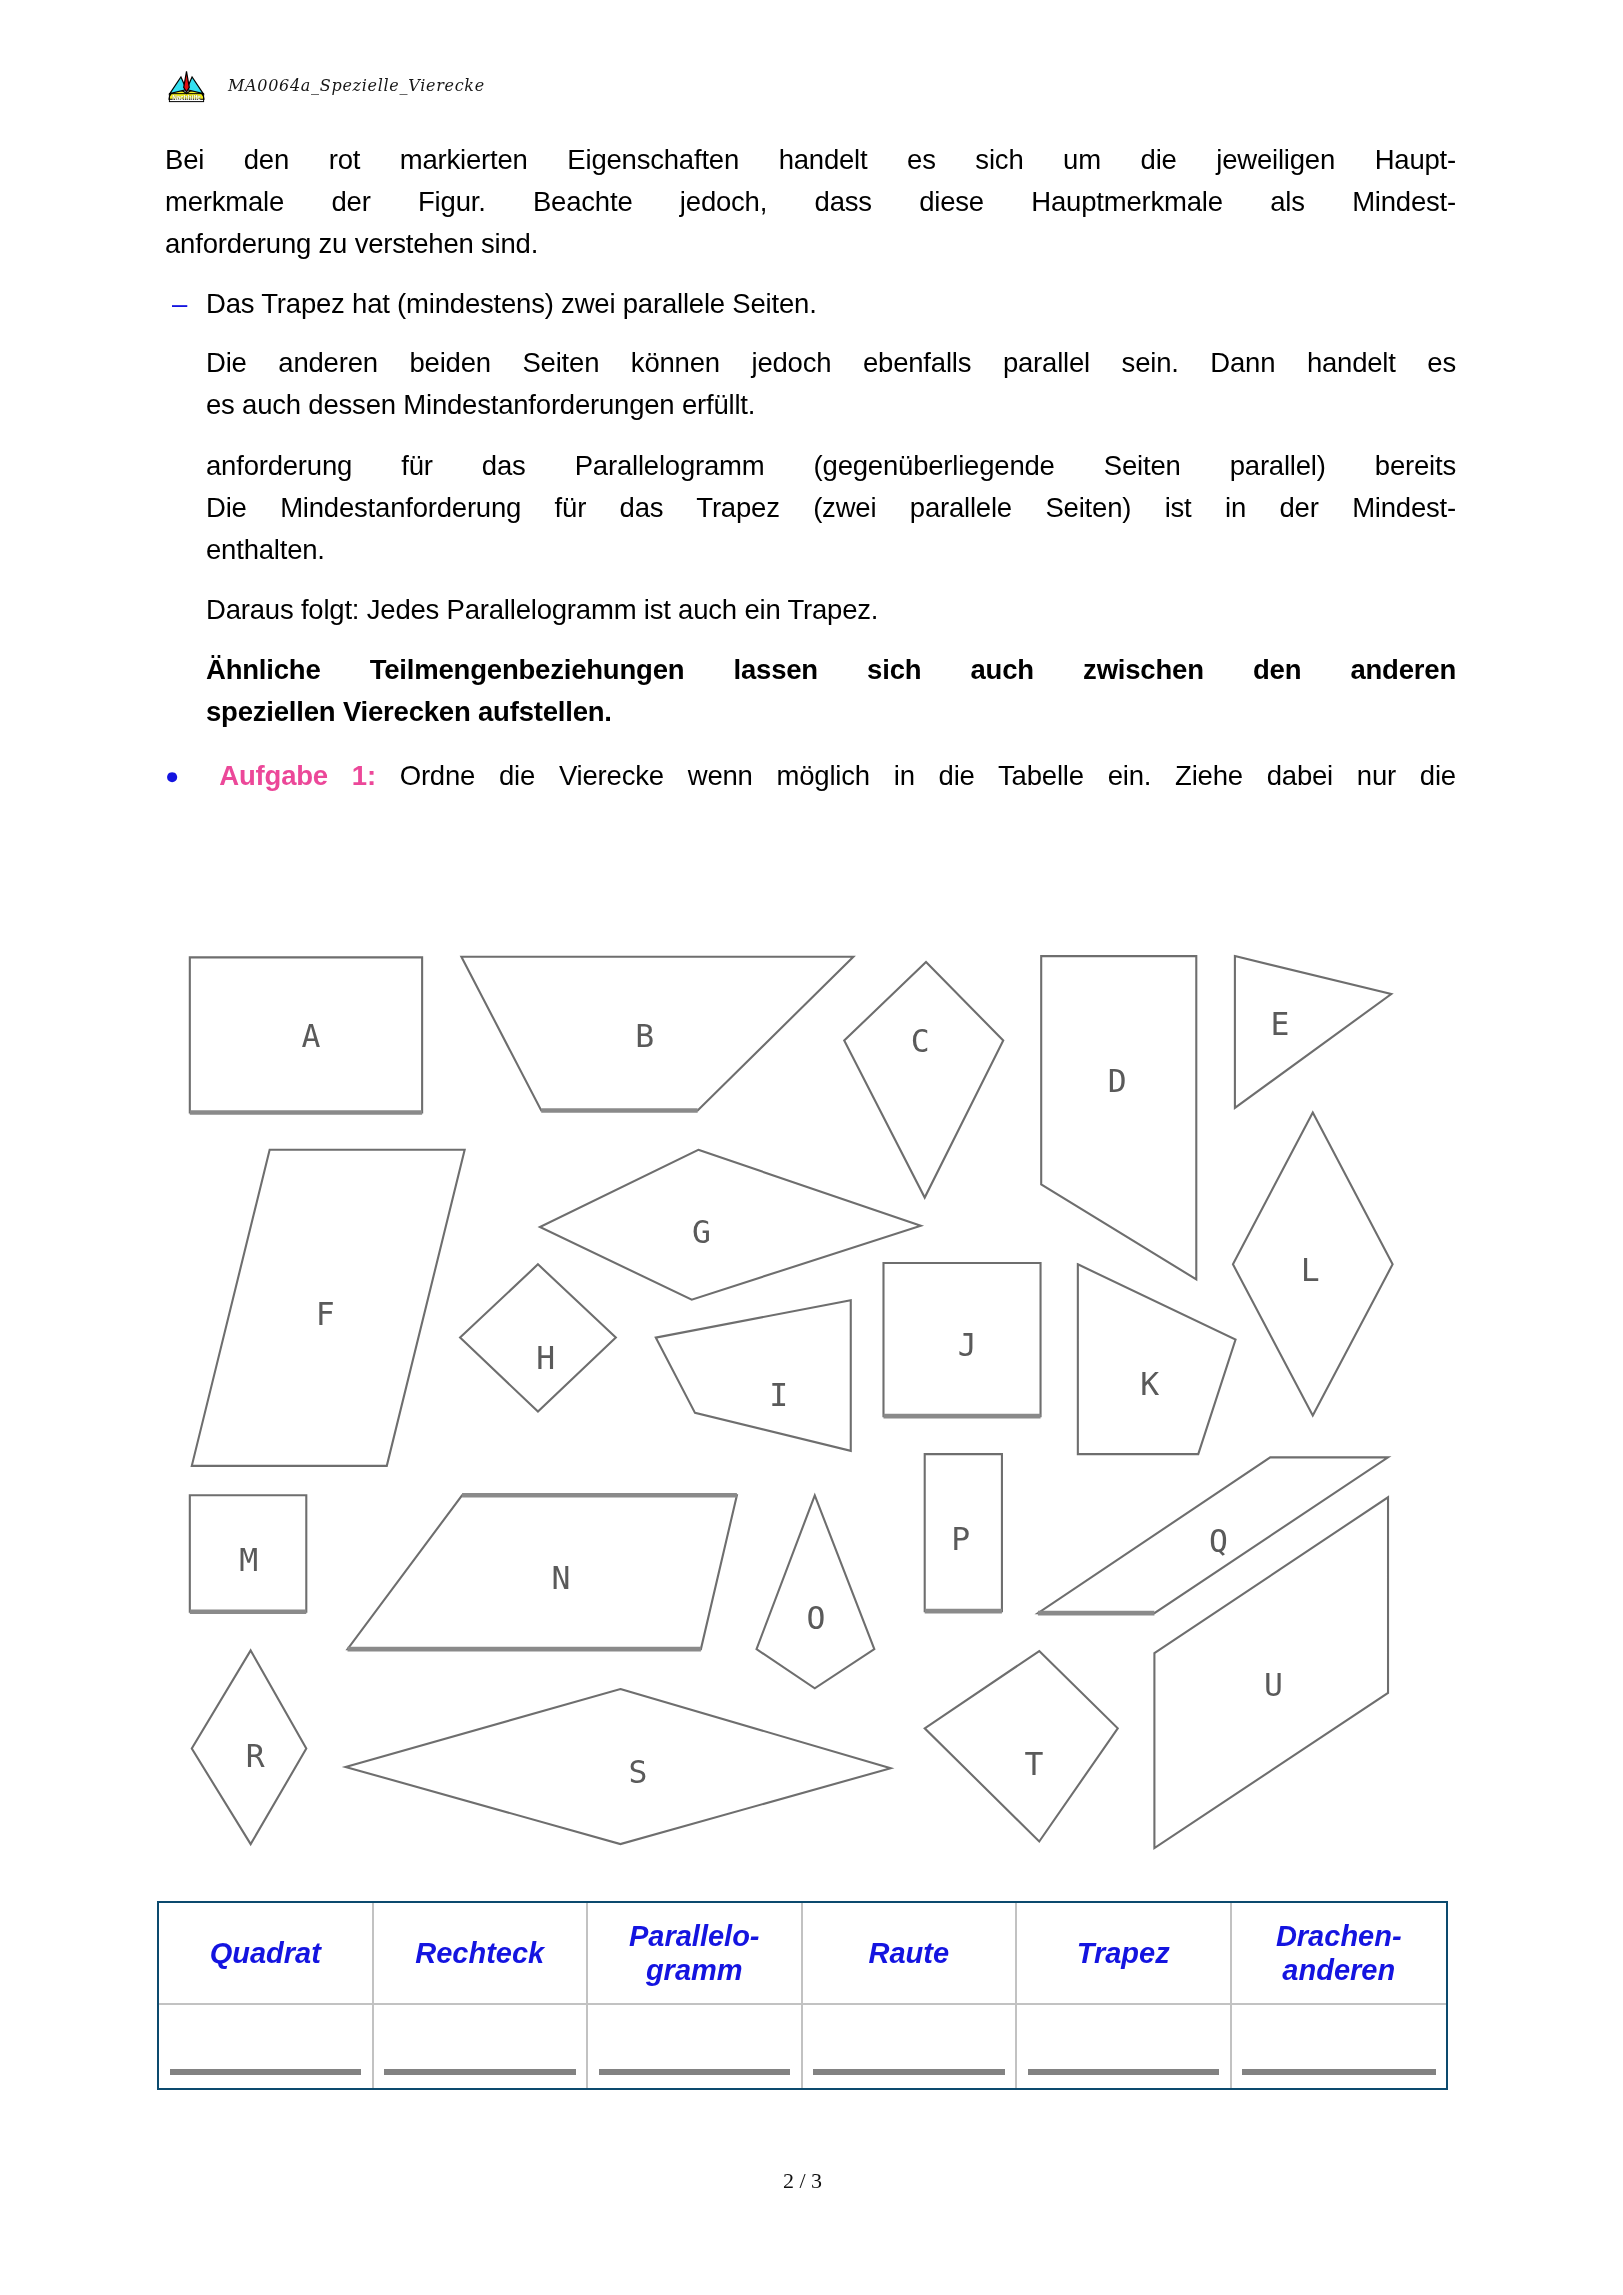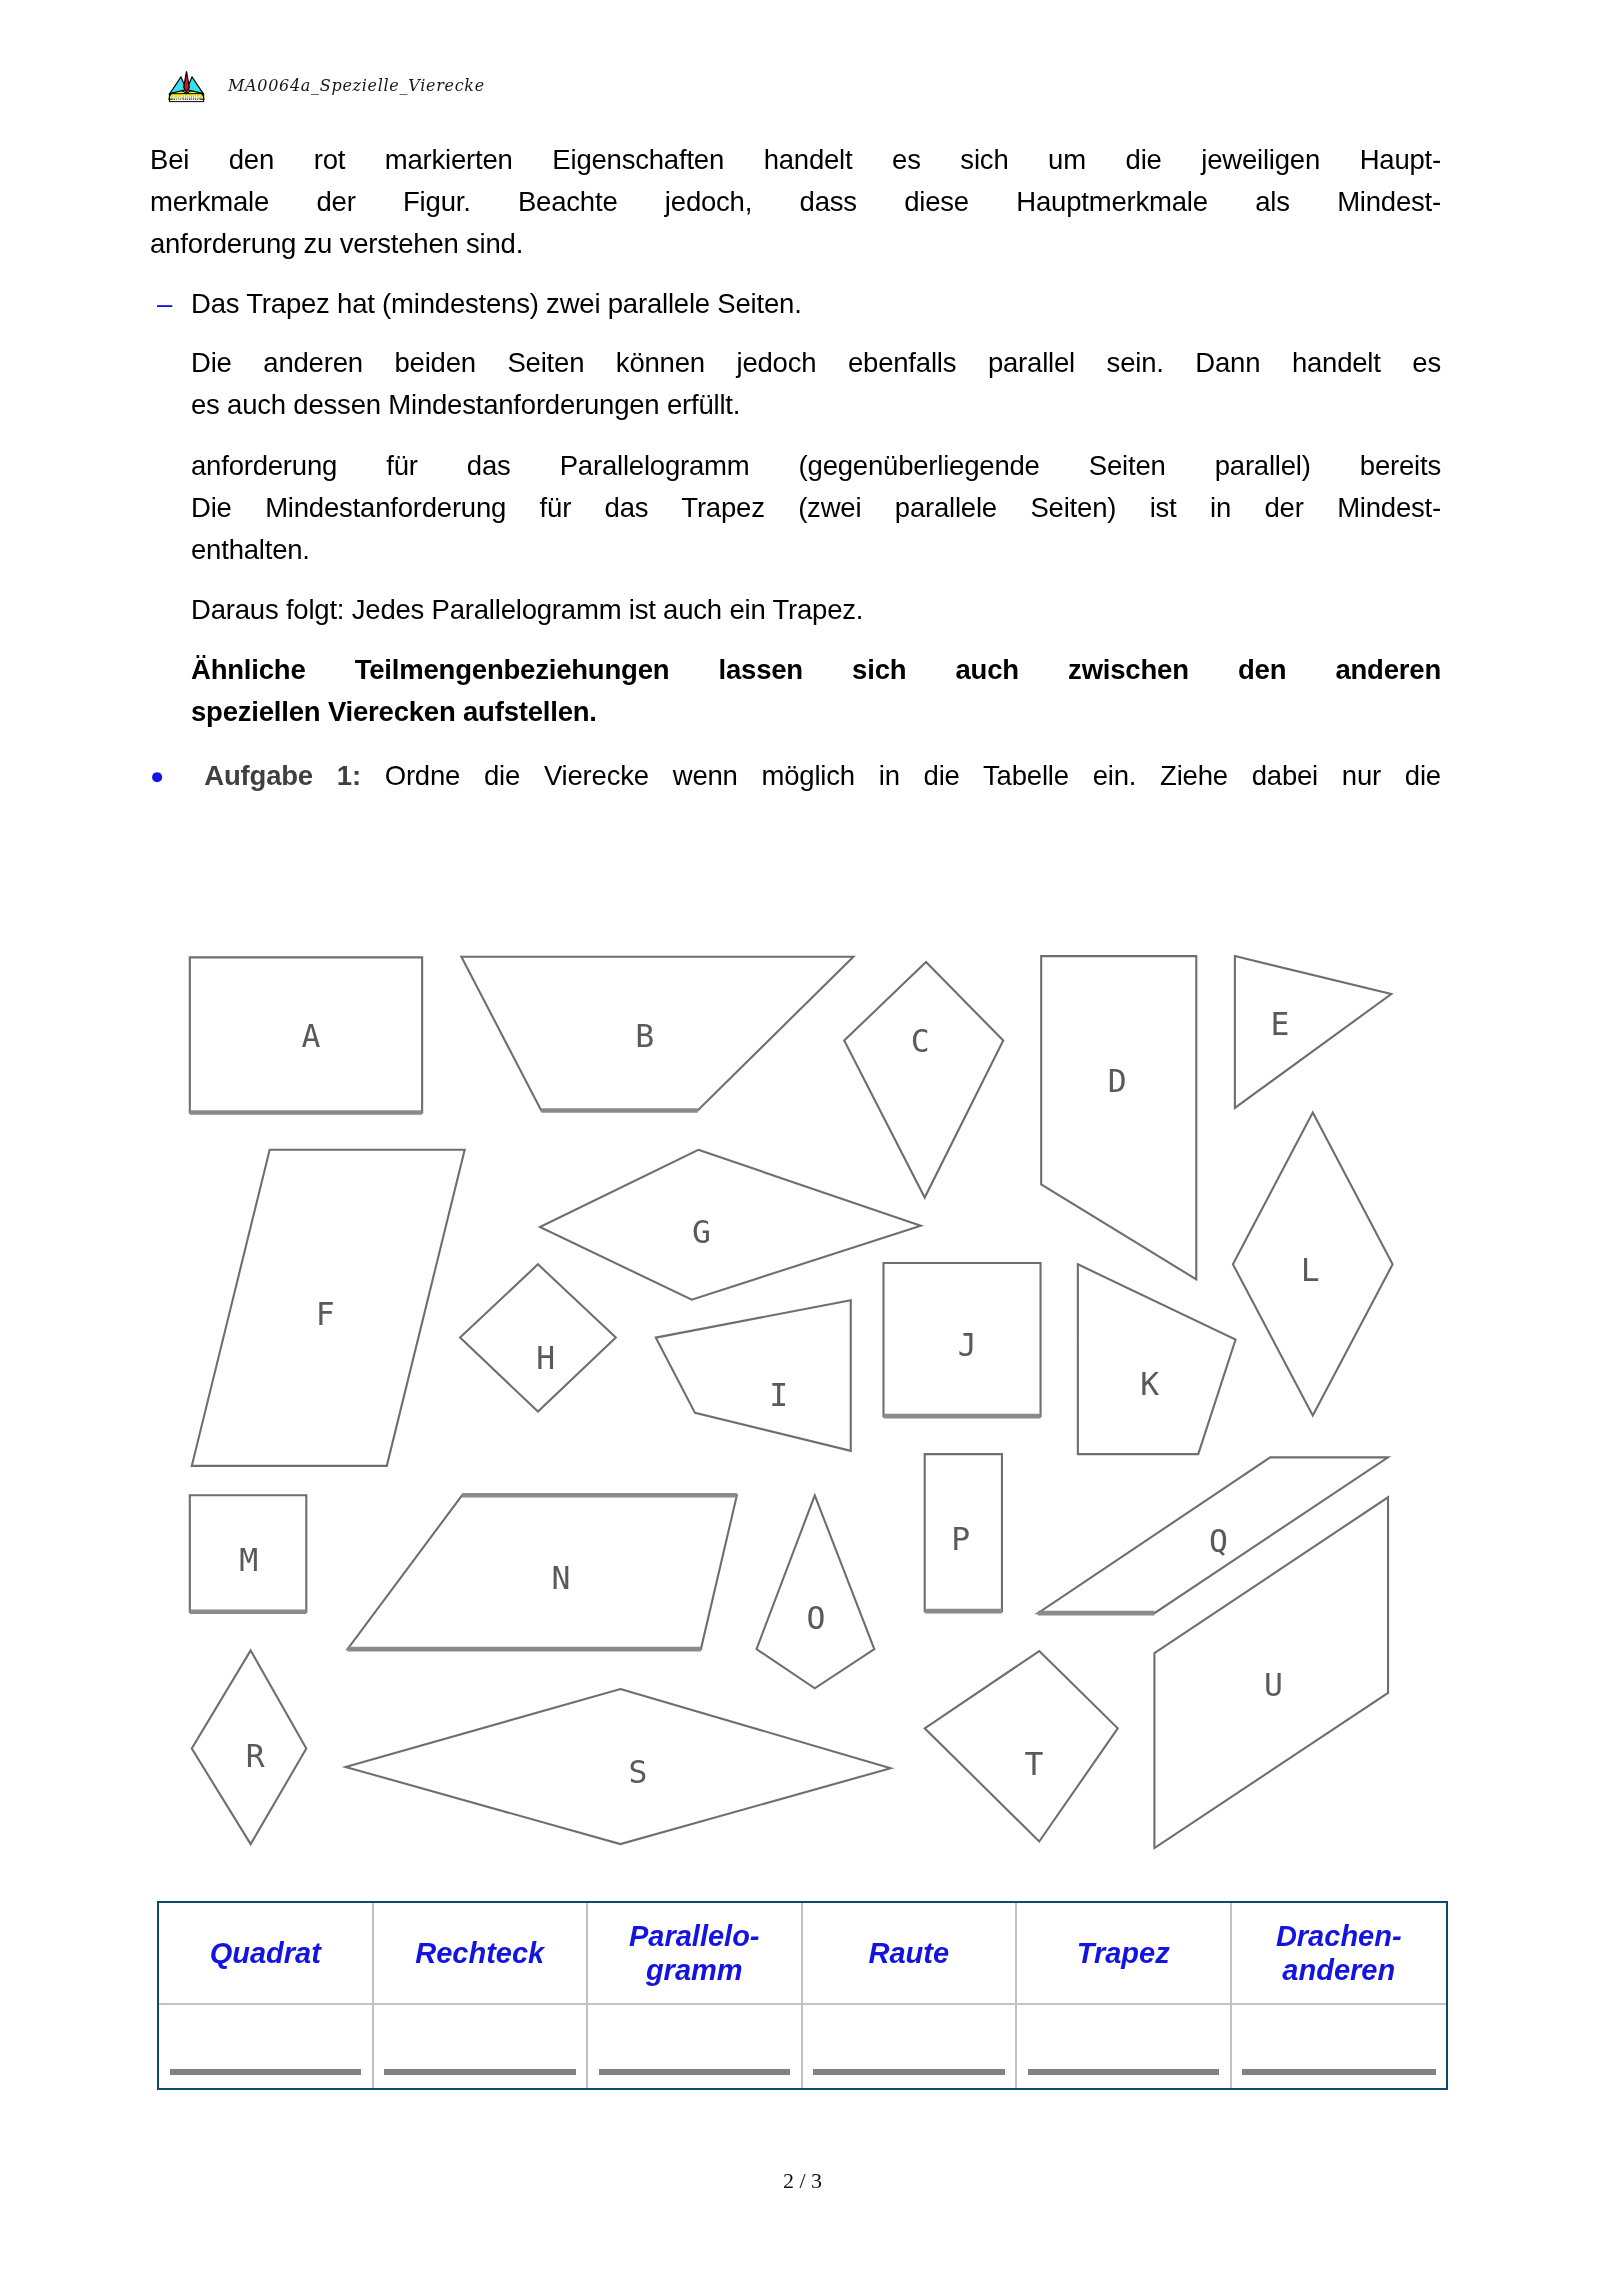--- a/index.html
+++ b/index.html
@@ -3,30 +3,30 @@
 <meta charset="utf-8">
 <style>
   html,body{margin:0;padding:0;background:#e8e8e8;}
   #page{position:relative;width:1623px;height:2295px;background:#ffffff;overflow:hidden;
         font-family:"Liberation Sans",sans-serif;color:#000;}
   
   #logo{position:absolute;left:166px;top:69px;}
   #doc-title{position:absolute;left:228px;top:76px;font-family:"DejaVu Serif",serif;
              font-style:italic;font-size:16px;letter-spacing:0.7px;color:#151515;}
   
-  #textcol{position:absolute;left:150px;top:139px;width:1291px;font-size:27.5px;
+  #textcol{position:absolute;left:165px;top:139px;width:1291px;font-size:27.5px;
            line-height:42px;letter-spacing:-0.2px;}
   .para{margin:0 0 18.3px 0;}
   .tline{text-align:justify;text-align-last:justify;white-space:normal;}
   .tline.last{text-align-last:left;}
   .indent{margin-left:41px;}
   .dash-item{position:relative;margin-bottom:17px;}
   .dash-marker{position:absolute;left:-34px;top:0;color:#1414e0;}
   .task-marker{color:#1414e0;font-size:23.6px;vertical-align:1.3px;}
-  .task-label{color:#404040;font-weight:bold;}
+  .task-label{color:#ec4899;font-weight:bold;}
   
   #figs{position:absolute;left:0;top:0;}
   .fig-letter{font-family:"DejaVu Sans Mono",monospace;font-size:48px;fill:#5a5a5a;}
   
   #qtable{position:absolute;left:157px;top:1901px;width:1291px;height:189px;
           display:grid;grid-template-columns:repeat(6,1fr);grid-template-rows:102px 1fr;
           border:2px solid #0c4a6e;box-sizing:border-box;}
   .hcell{border-right:2px solid #c2c2c2;border-bottom:2px solid #c2c2c2;
          display:flex;align-items:center;justify-content:center;text-align:center;
          color:#1414e0;font-style:italic;font-weight:bold;font-size:29px;line-height:34px;

